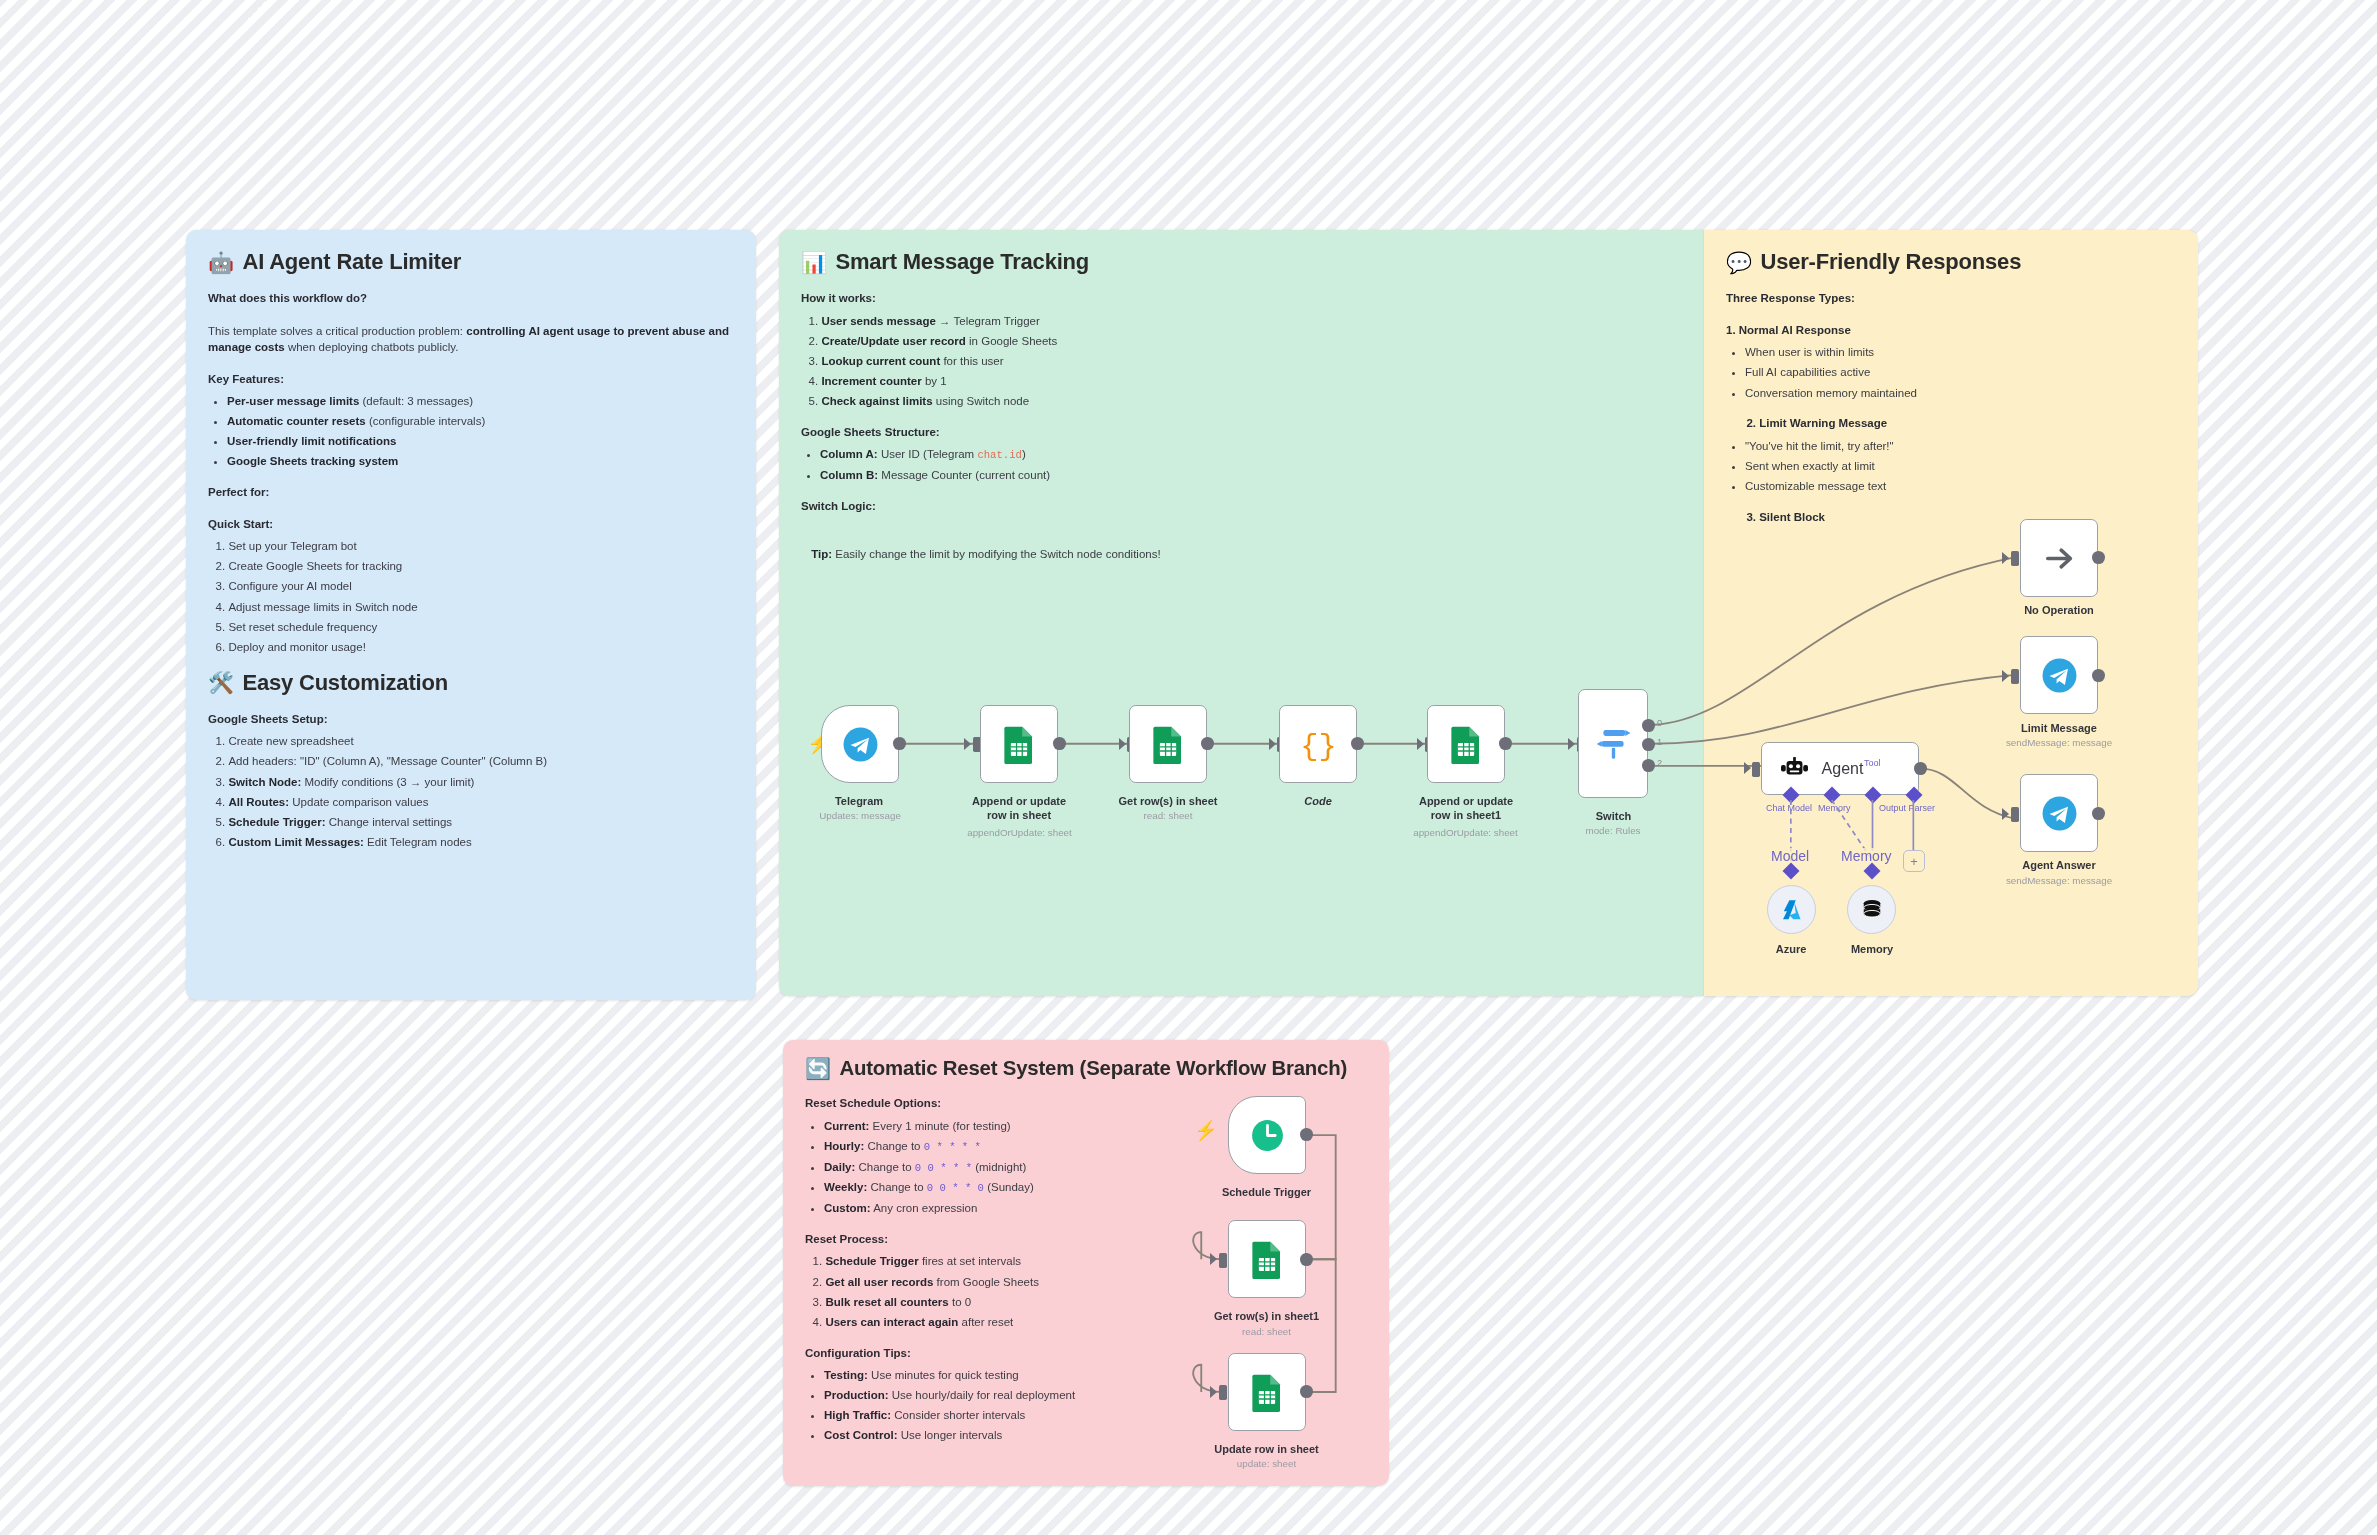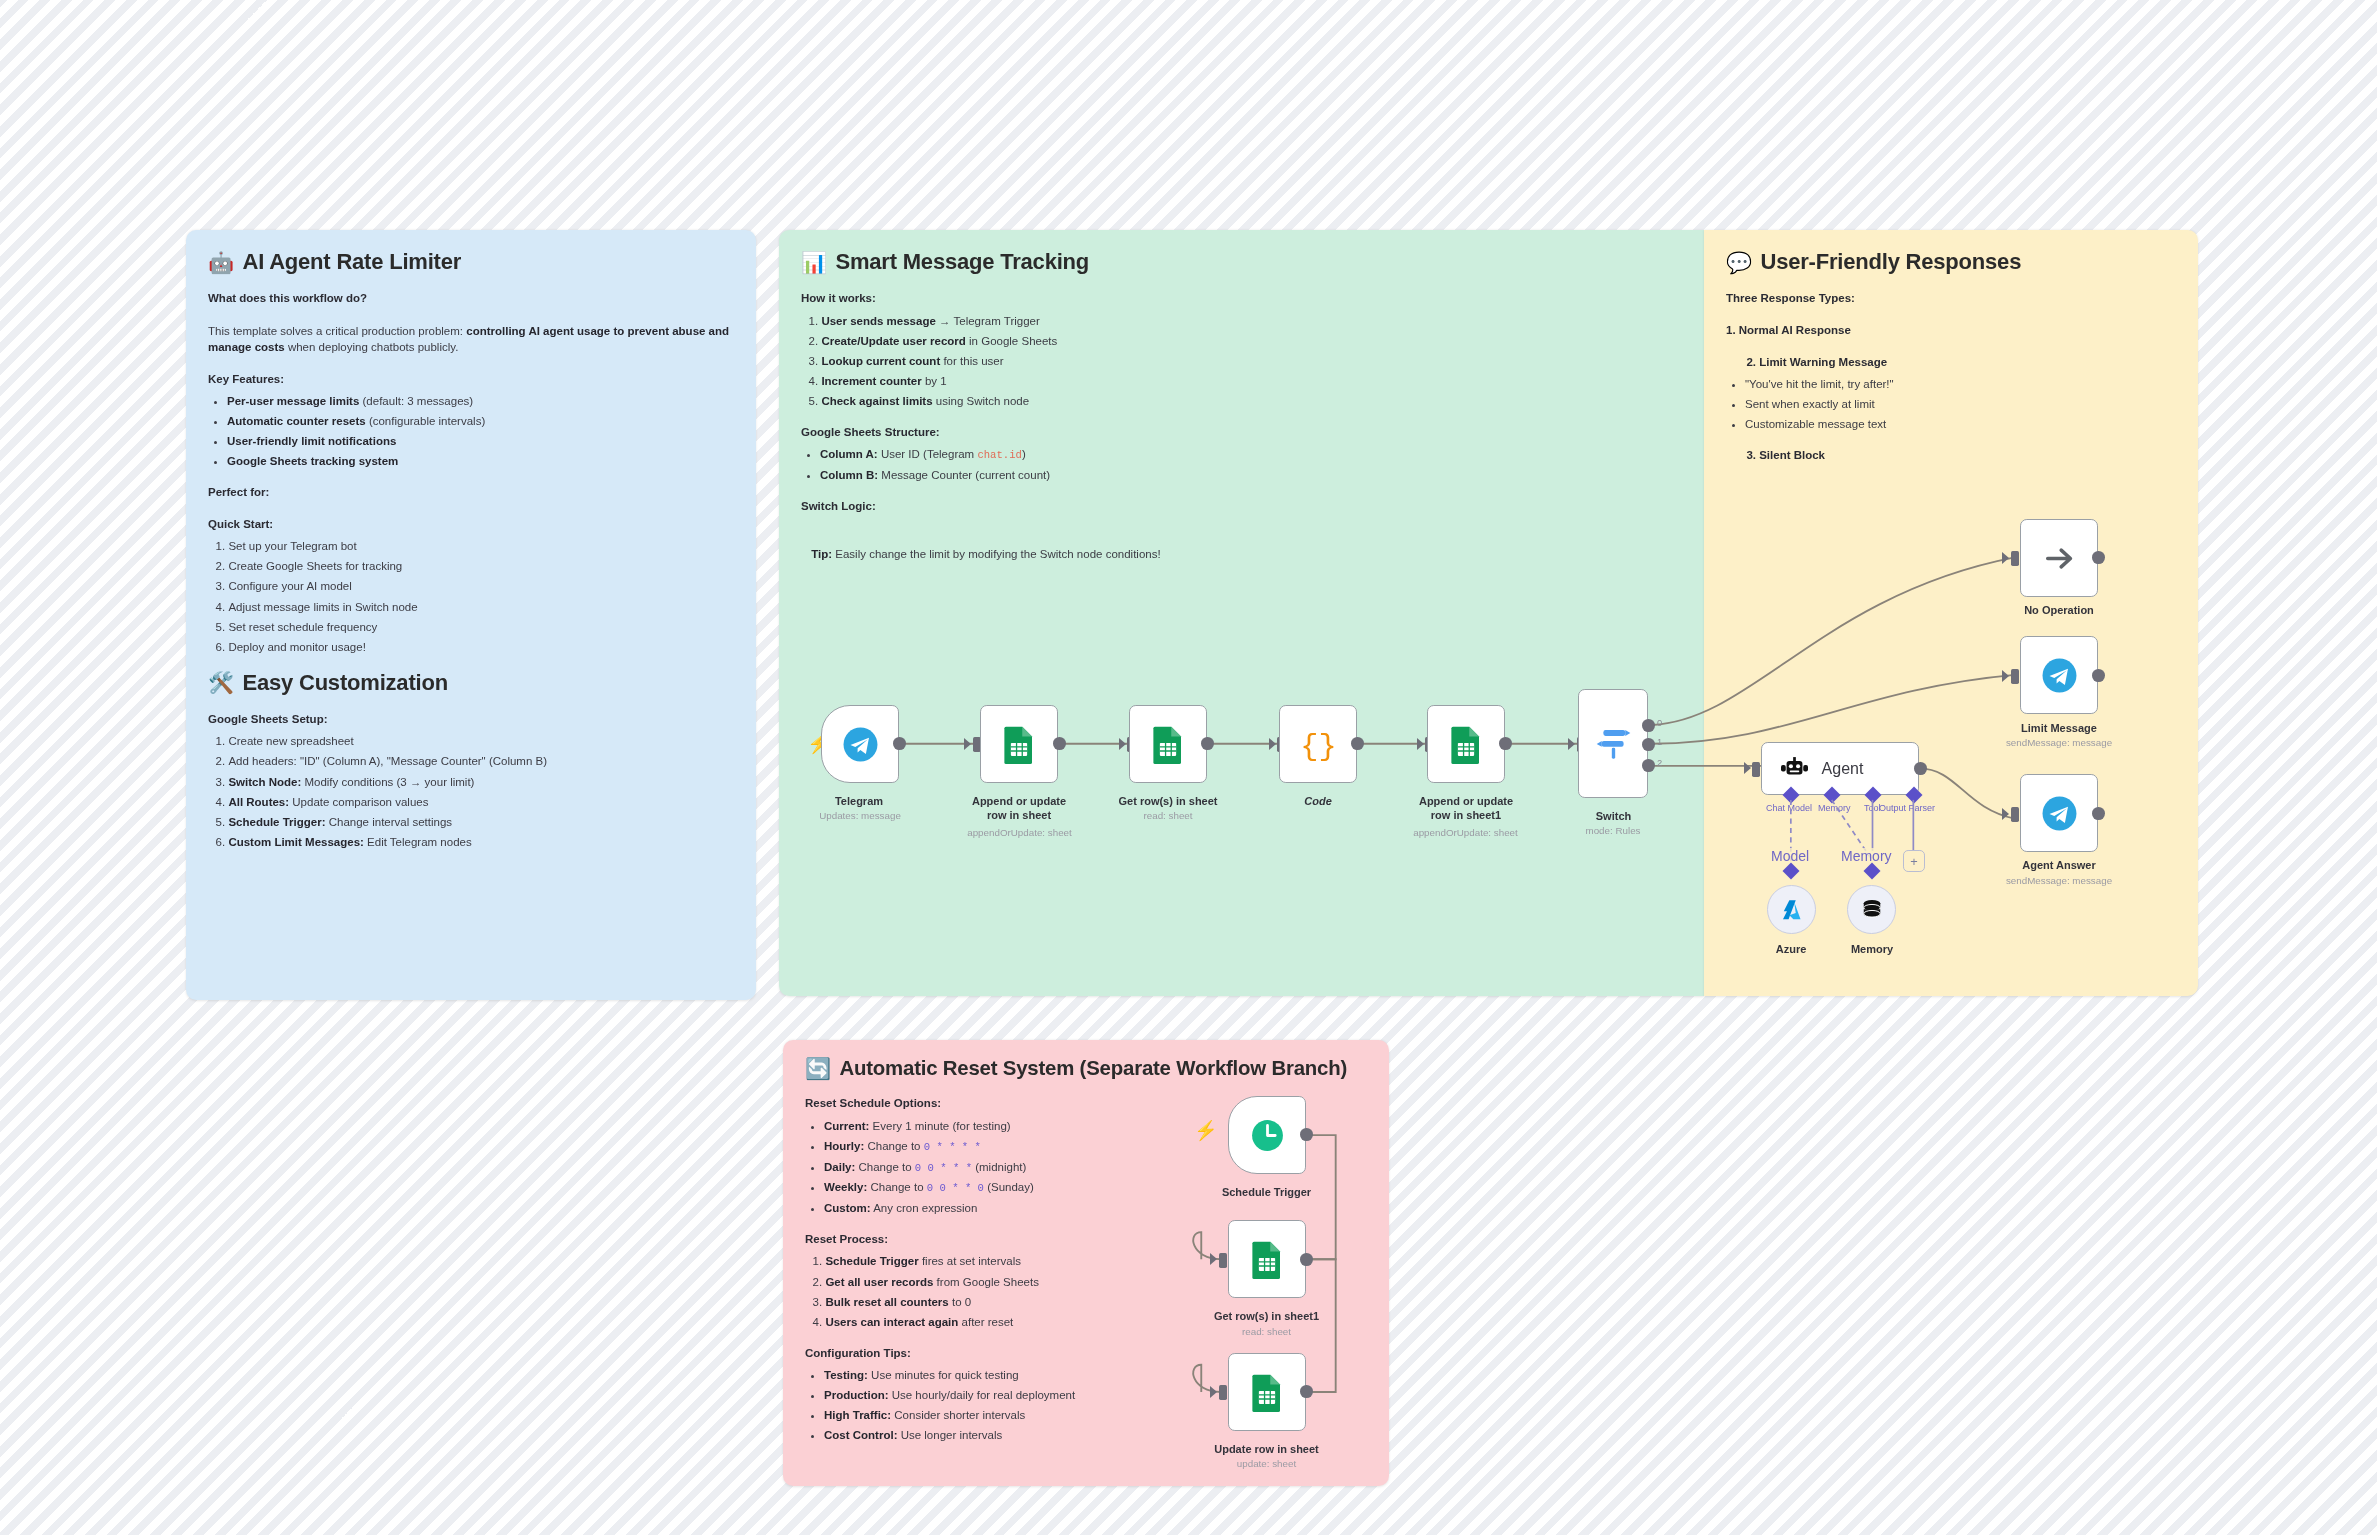--- a/index.html
+++ b/index.html
@@ -237,20 +237,25 @@
     <div style="padding:19px 22px;">
       <div class="note-title">
         <span class="emoji">💬</span>
         <span>User-Friendly Responses</span>
       </div>
       <div class="spacer"></div>
       <div class="note-body">
         <h4>Three Response Types:</h4>
         <div class="spacer-sm"></div>
         <h4>1. Normal AI Response</h4>
+        <ul>
+          <li>When user is within limits</li>
+          <li>Full AI capabilities active</li>
+          <li>Conversation memory maintained</li>
+        </ul>
         <div class="spacer-sm"></div>
         <h4 class="indented">2. Limit Warning Message</h4>
         <ul>
           <li>"You've hit the limit, try after!"</li>
           <li>Sent when exactly at limit</li>
           <li>Customizable message text</li>
         </ul>
         <div class="spacer-sm"></div>
         <h4 class="indented">3. Silent Block</h4>
       </div>
@@ -471,21 +476,21 @@
   <div class="arrowhead" style="left:1744px; top:762px;"></div>
   <div class="port-in" style="left:1752px; top:762px;"></div>
   <div class="port" style="left:1914px; top:762px;"></div>
 
   <div class="ai-port" style="left:1785px; top:789px;"></div>
   <div class="ai-port" style="left:1826px; top:789px;"></div>
   <div class="ai-port" style="left:1867px; top:789px;"></div>
   <div class="ai-port" style="left:1908px; top:789px;"></div>
   <div class="ai-label" style="left:1766px; top:803px;">Chat Model</div>
   <div class="ai-label" style="left:1818px; top:803px;">Memory</div>
-  <div class="ai-label" style="left:1864px; top:803px;text-align:right;">Tool</div>
+  <div class="ai-label" style="left:1864px; top:758px;text-align:right;">Tool</div>
   <div class="ai-label" style="left:1879px; top:803px;">Output Parser</div>
 
   <svg class="wires" width="2377" height="1536" viewBox="0 0 2794 1805">
     <g fill="none" stroke="#8f8ac6" stroke-width="2">
       <path d="M2105,940 L2105,1022" stroke-dasharray="6 5"></path>
       <path d="M2153,940 L2200,1010" stroke-dasharray="6 5"></path>
       <path d="M2201,940 L2201,1000"></path>
       <path d="M2249,940 L2249,1000"></path>
     </g>
   </svg>

